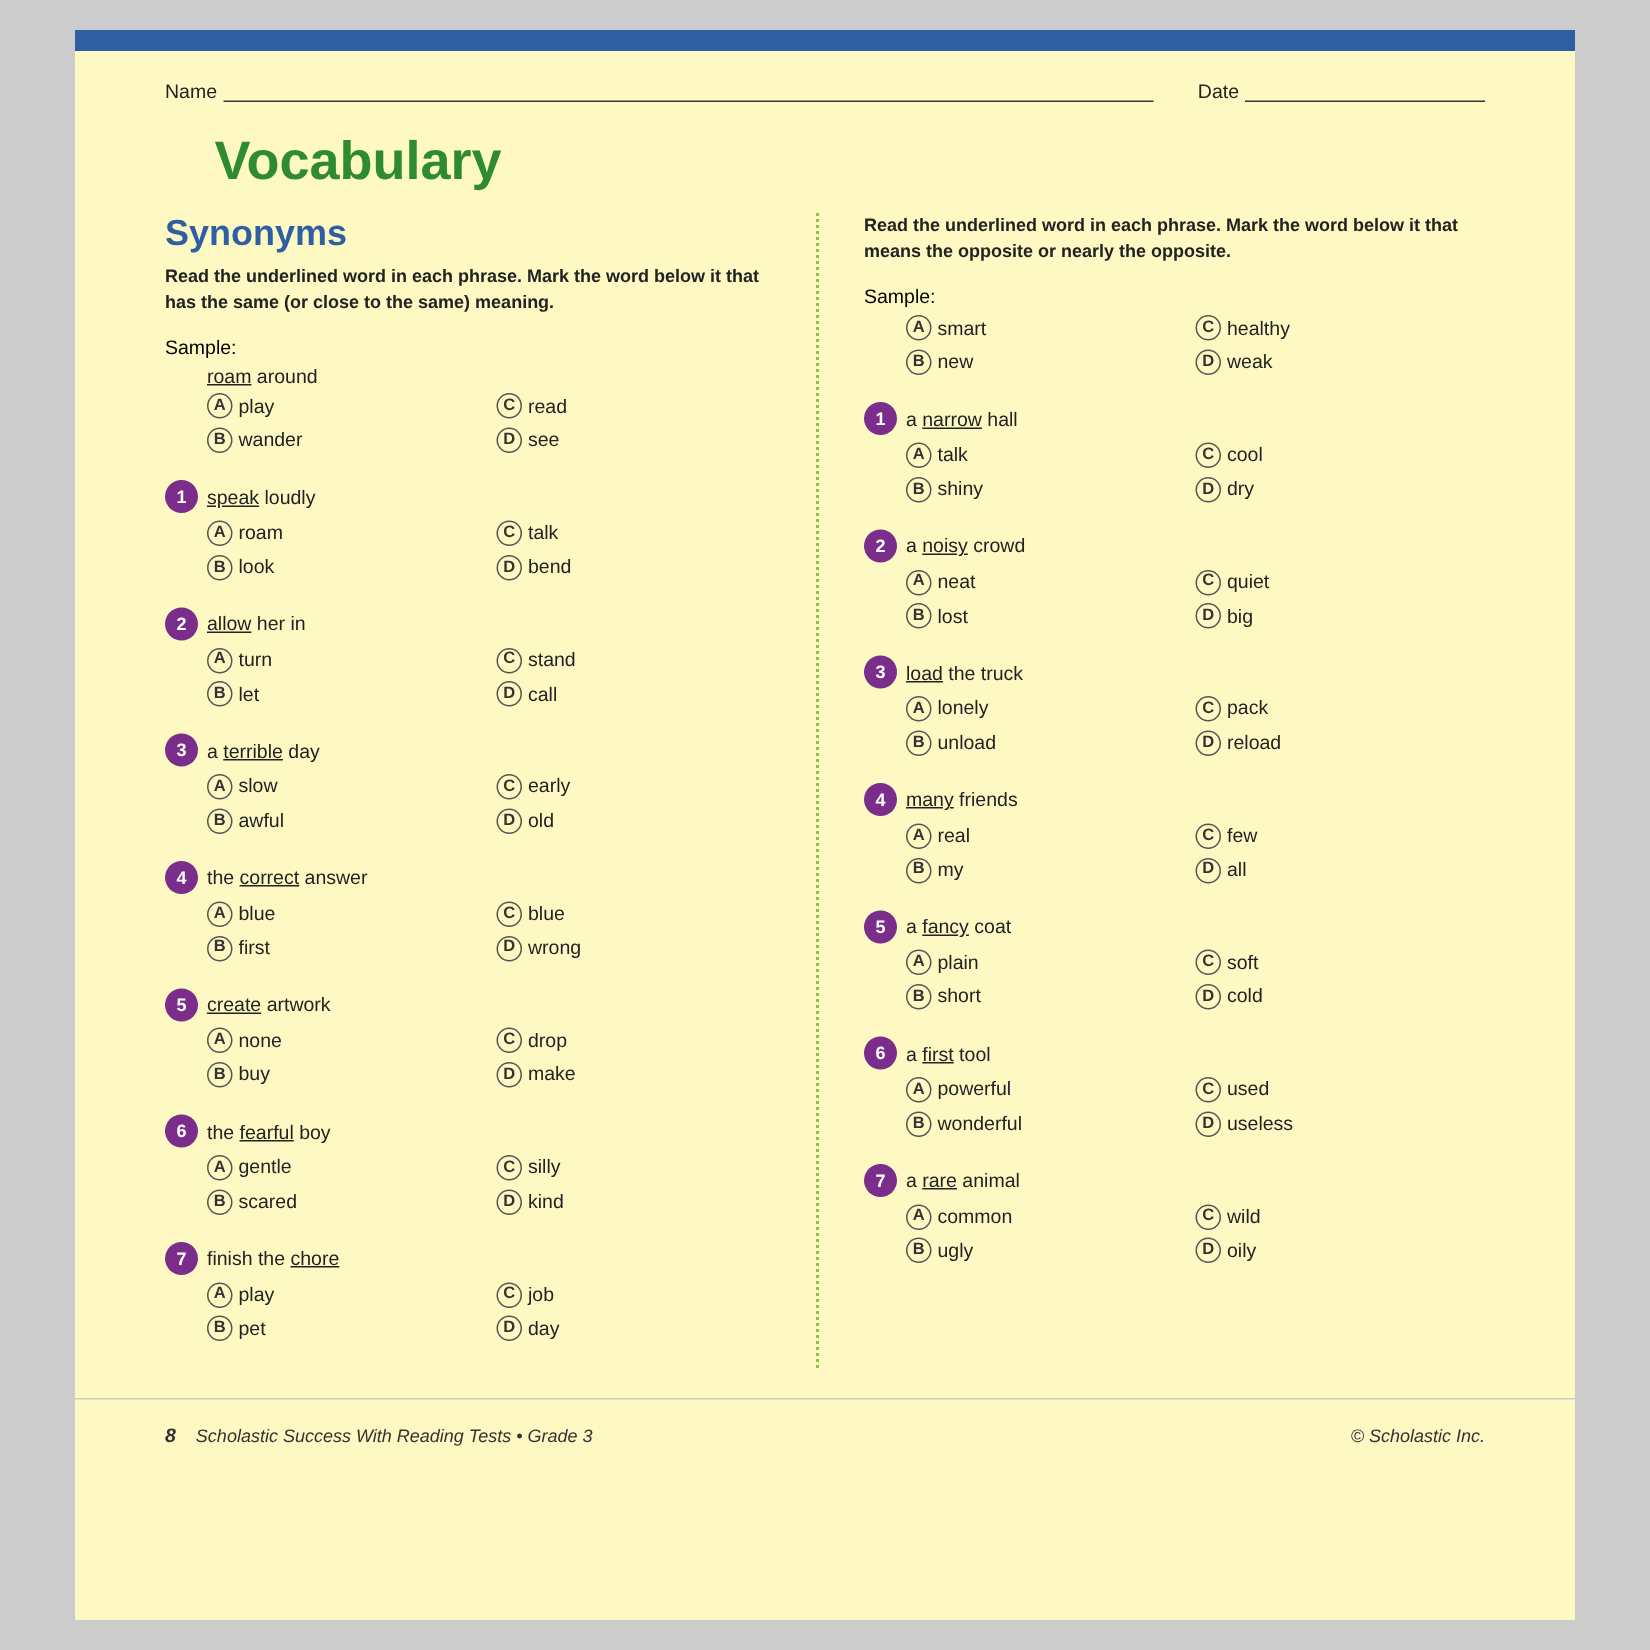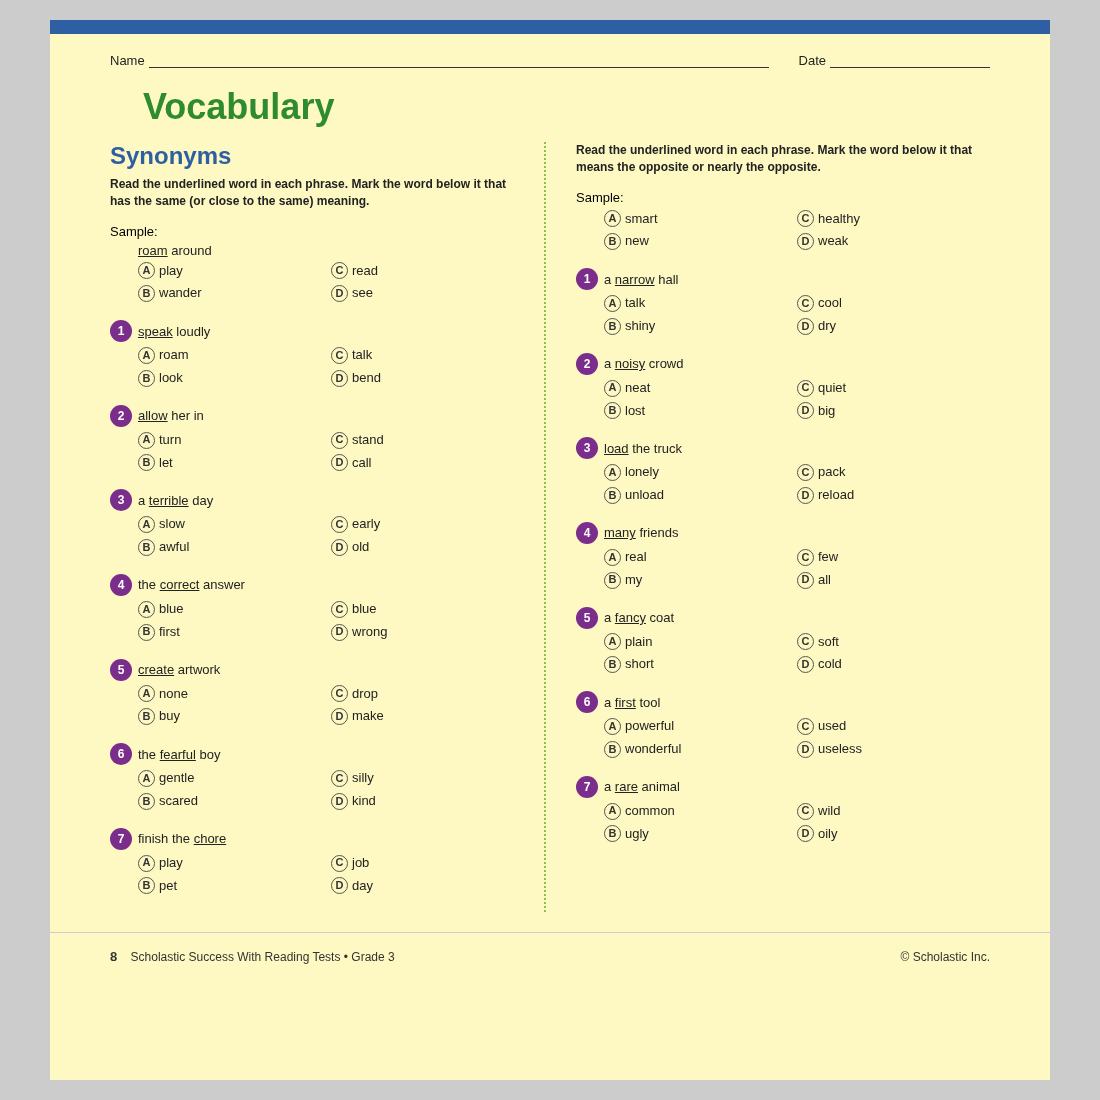--- a/index.html
+++ b/index.html
@@ -150,20 +150,21 @@
       font-weight: bold;
       flex-shrink: 0;
     }
     .footer {
       display: flex;
       justify-content: space-between;
       align-items: center;
       padding: 16px 60px 0 60px;
       margin-top: 20px;
       border-top: 1px solid #ccc;
+      font-style: italic;
     }
     .footer-left {
       font-size: 12px;
       color: #333;
     }
     .footer-right {
       font-size: 12px;
       color: #333;
     }
     .page-num {

